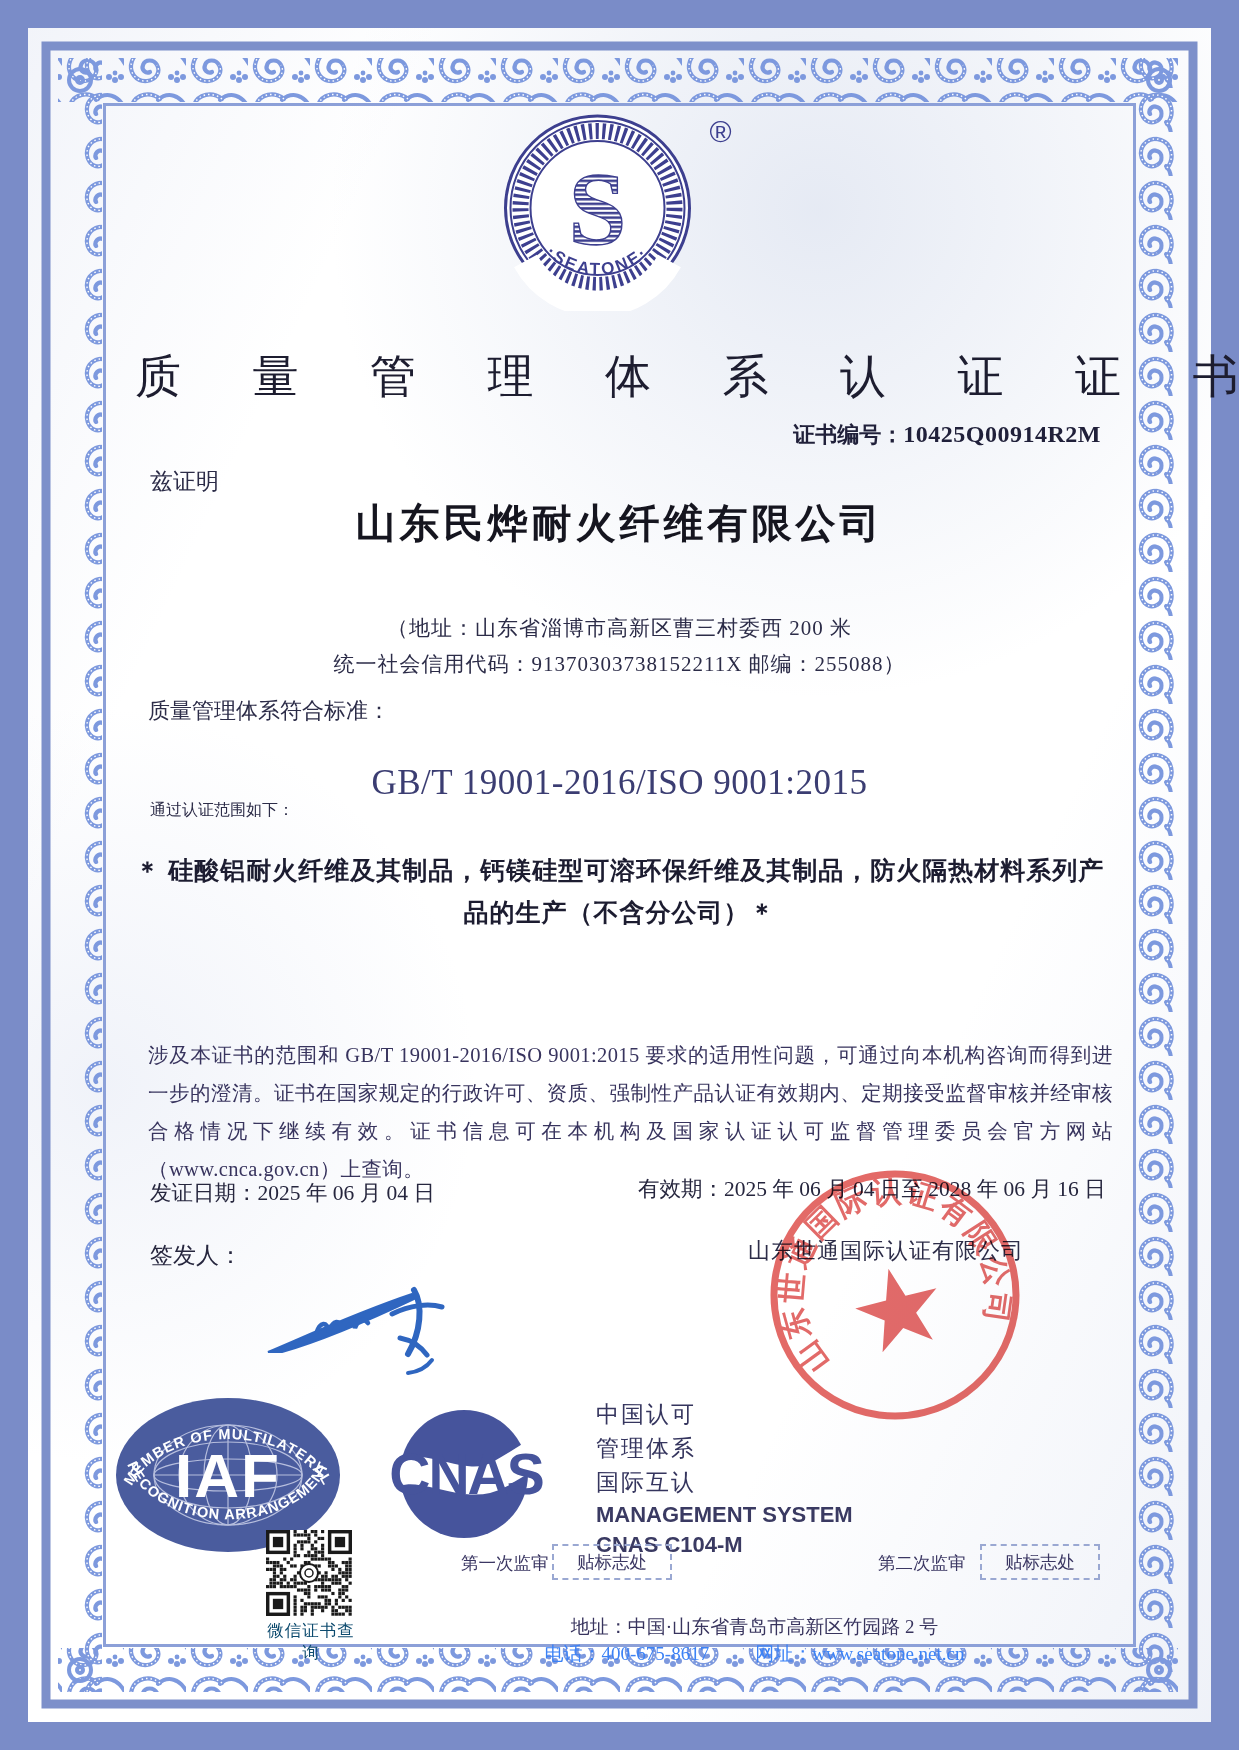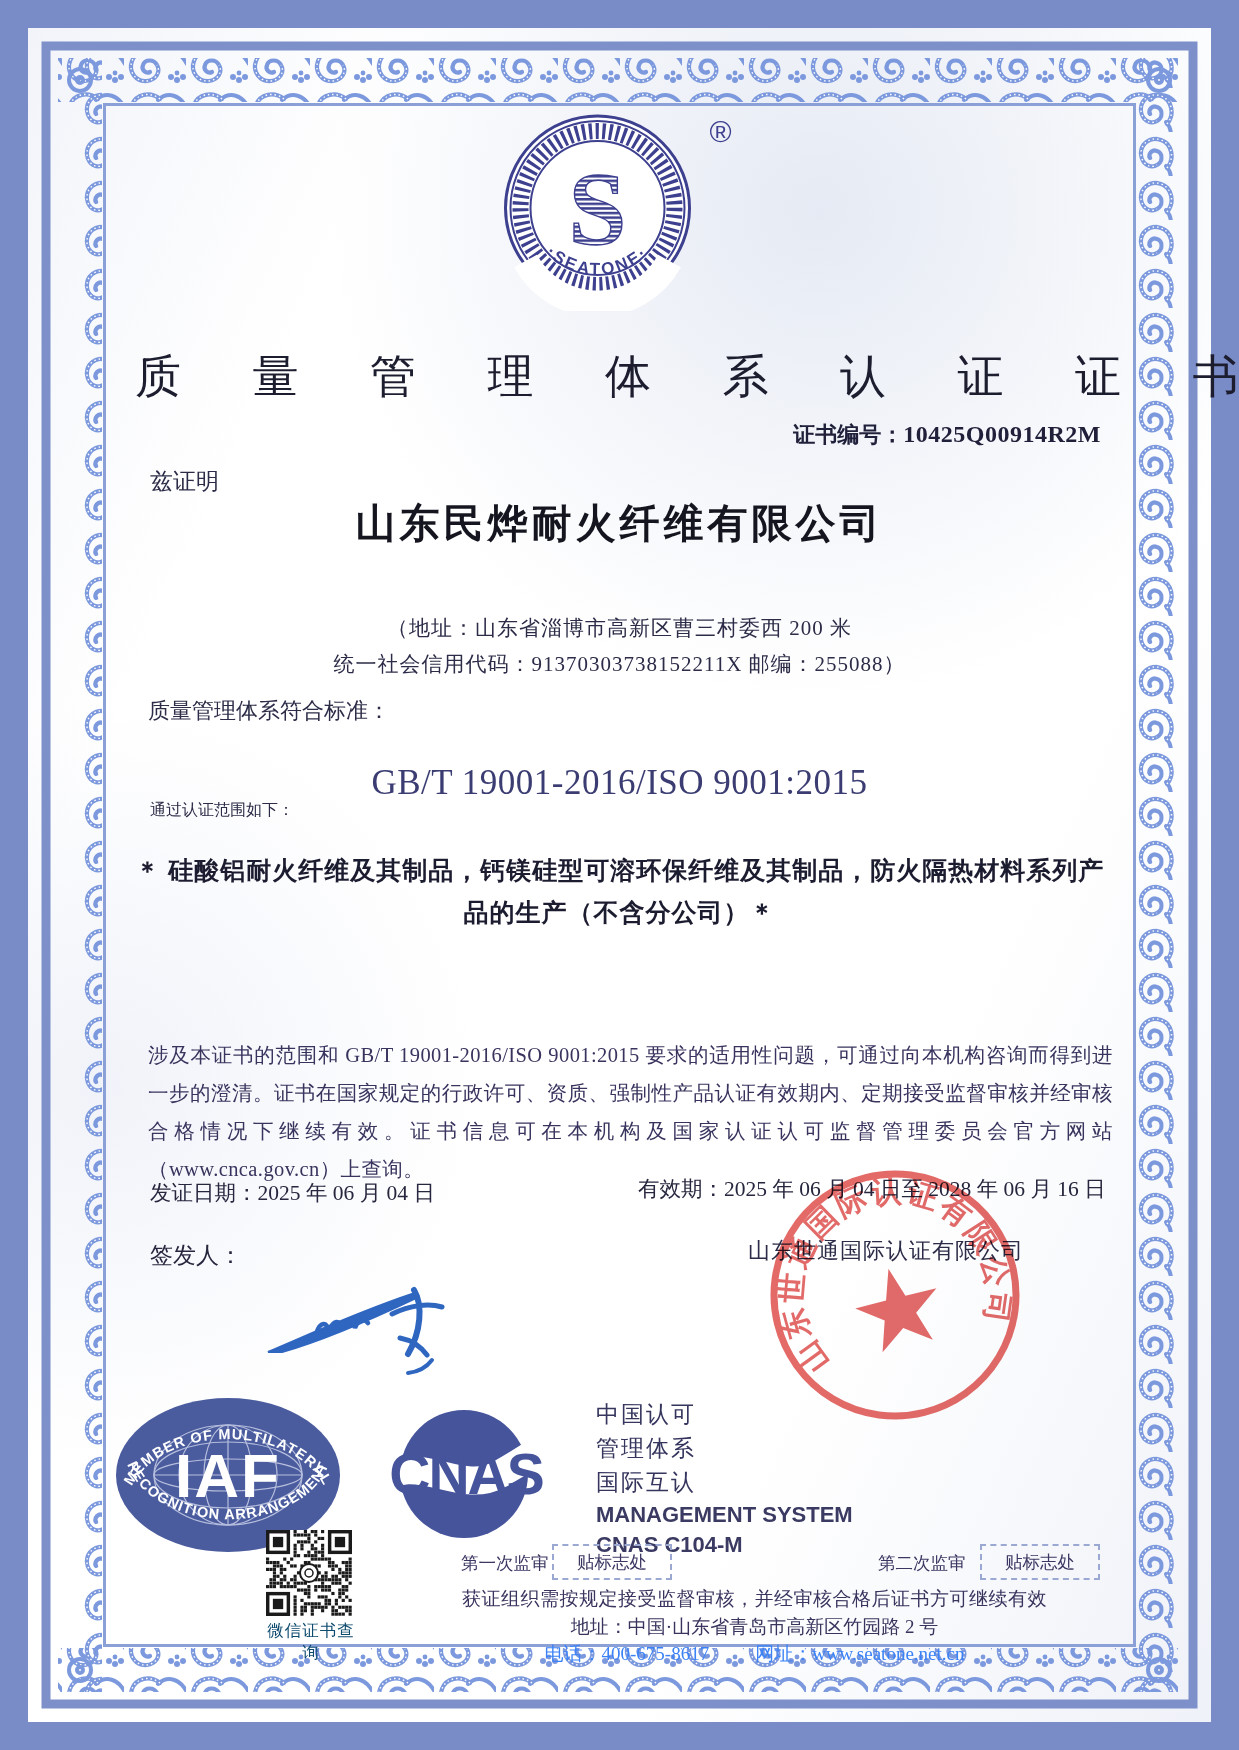--- a/index.html
+++ b/index.html
@@ -480,19 +480,18 @@
     <div class="qr-caption">微信证书查询</div>
   </div>
 
   <div class="abs audit-row">
     <span class="audit-label a1">第一次监审</span>
     <span class="sticker-box b1">贴标志处</span>
     <span class="audit-label a2">第二次监审</span>
     <span class="sticker-box b2">贴标志处</span>
   </div>
 
-  <div class="abs audit-note">获证组织需按规定接受监督审核，并经审核合格后证书方可继续有效</div>
   <div class="abs issuer-addr">地址：中国·山东省青岛市高新区竹园路 2 号</div>
   <div class="abs contact">
     <span>电话：</span><span>400-675-8617</span><span class="gap"></span><span>网址：</span><span>www.seatone.net.cn</span>
   </div>
 
 </div>
 
 </body></html>

